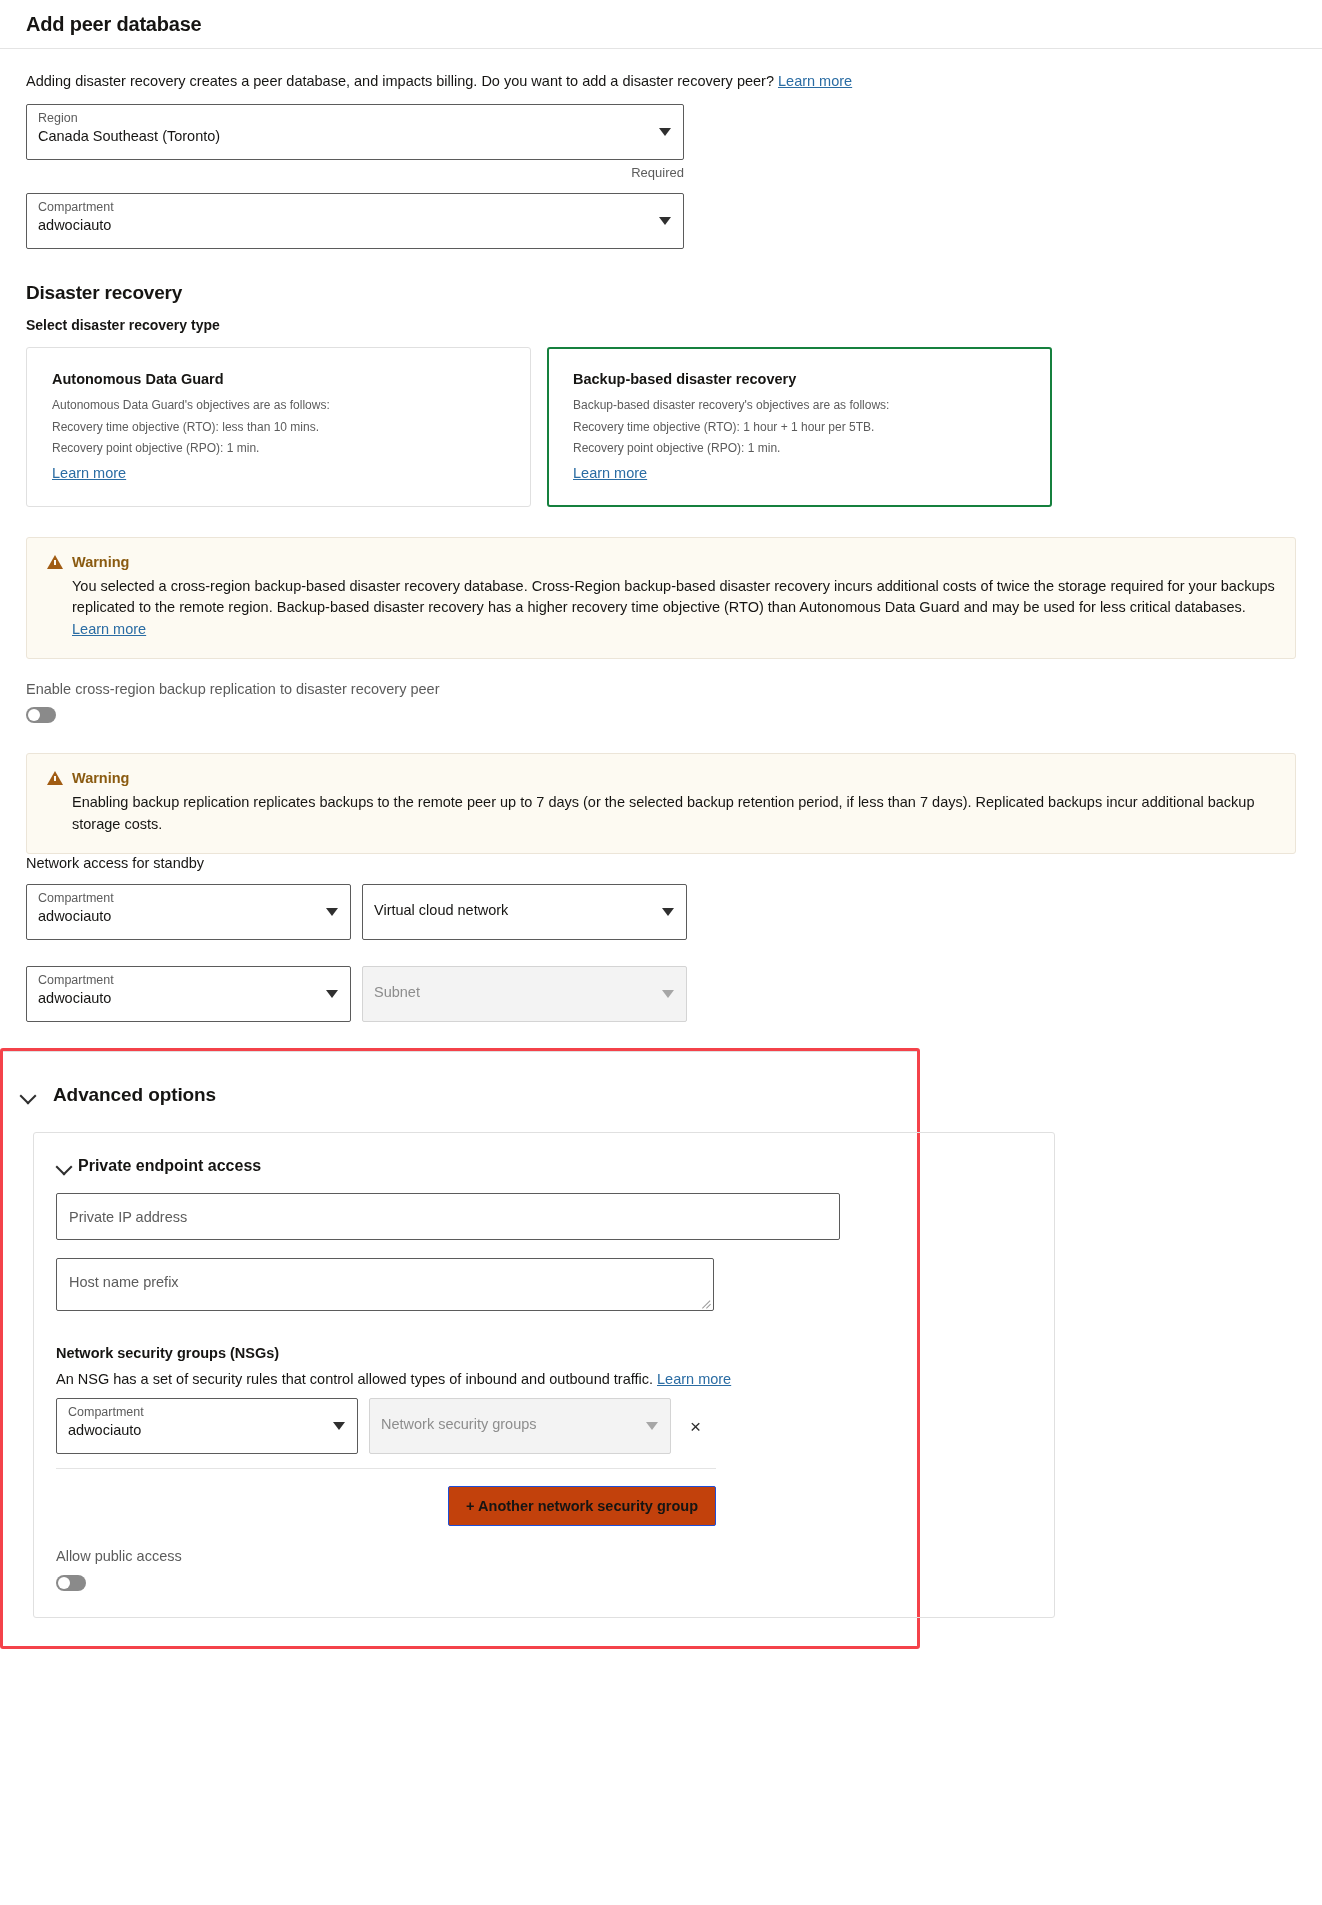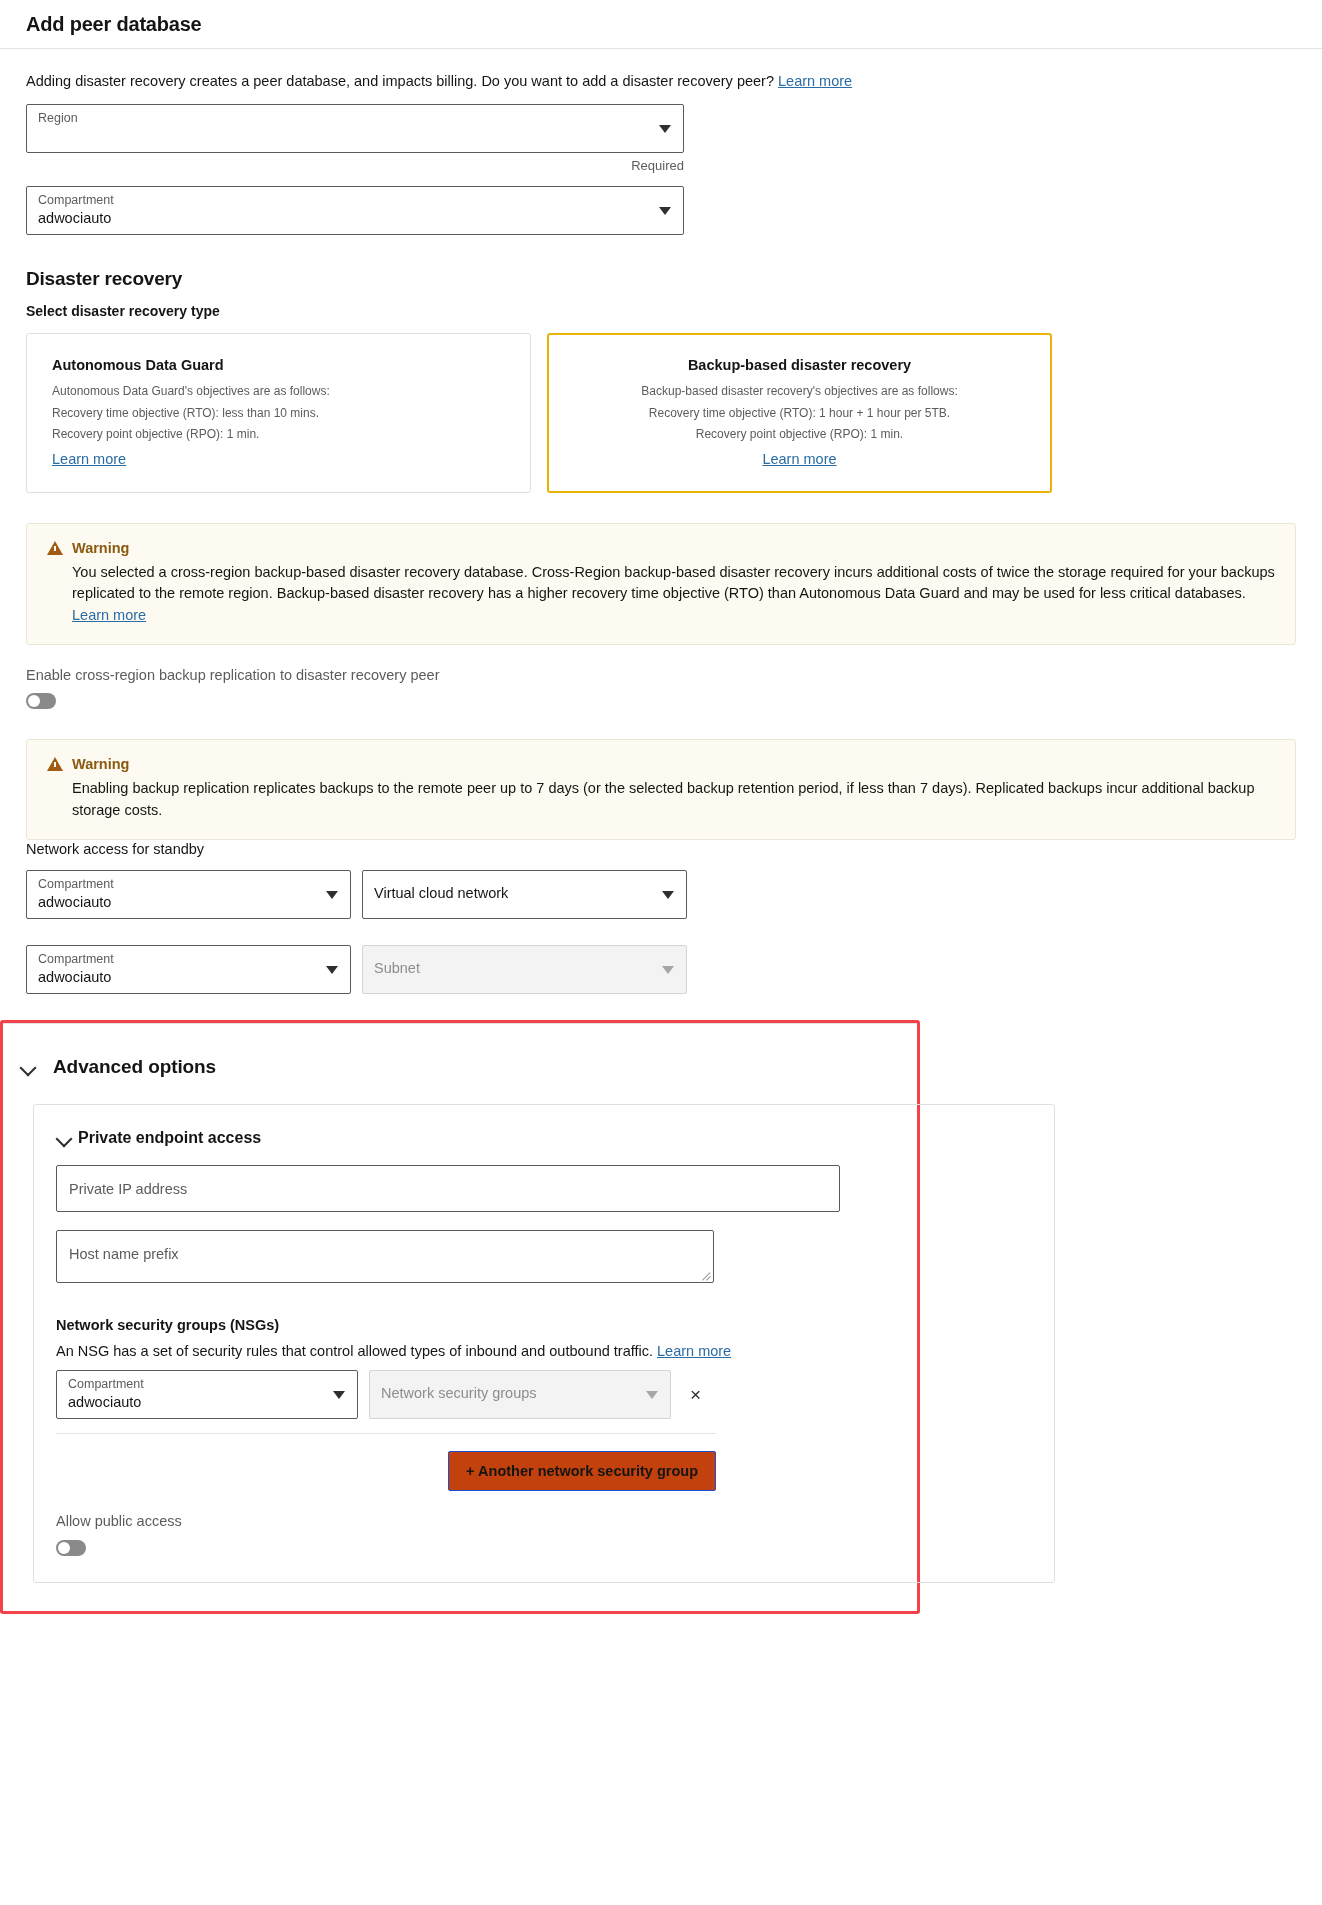--- a/index.html
+++ b/index.html
@@ -41,21 +41,21 @@
   a.link {
     color: #2a6ca3;
     text-decoration: underline;
     cursor: pointer;
   }
 
   
   .field-select {
     position: relative;
     width: 658px;
-    height: 49px;
+    height: 56px;
     border: 1px solid #5b5b5b;
     border-radius: 2px;
     background: #fff;
     margin-top: 13px;
     padding: 5px 34px 4px 11px;
     cursor: pointer;
   }
   .field-select .fl {
     display: block;
     font-size: 12.5px;
@@ -109,23 +109,22 @@
   }
   .dr-card {
     width: 505px;
     border: 1px solid #e0e0e0;
     border-radius: 3px;
     background: #fff;
     padding: 23px 25px 24px 25px;
     cursor: pointer;
   }
   .dr-card.selected {
-    border: 2px solid #eab308;
+    border: 2px solid #15803d;
     padding: 22px 24px 23px 24px;
-    text-align: center;
   }
   .dr-card h3 {
     font-size: 14.5px;
     font-weight: bold;
     margin-bottom: 8px;
   }
   .dr-card p {
     font-size: 12px;
     color: #5c5c5c;
     line-height: 21.5px;
@@ -384,20 +383,21 @@
 
   <div class="dialog-body">
 
     <div class="intro-row">
       <span>Adding disaster recovery creates a peer database, and impacts billing. Do you want to add a disaster recovery peer?</span>
       <a class="link">Learn more</a>
     </div>
 
     <div class="field-select">
       <span class="fl">Region</span>
+      <span class="fv">Canada Southeast (Toronto)</span>
       <span class="caret"></span>
     </div>
     <div class="required-note">Required</div>
 
     <div class="field-select">
       <span class="fl">Compartment</span>
       <span class="fv">adwociauto</span>
       <span class="caret"></span>
     </div>
 

